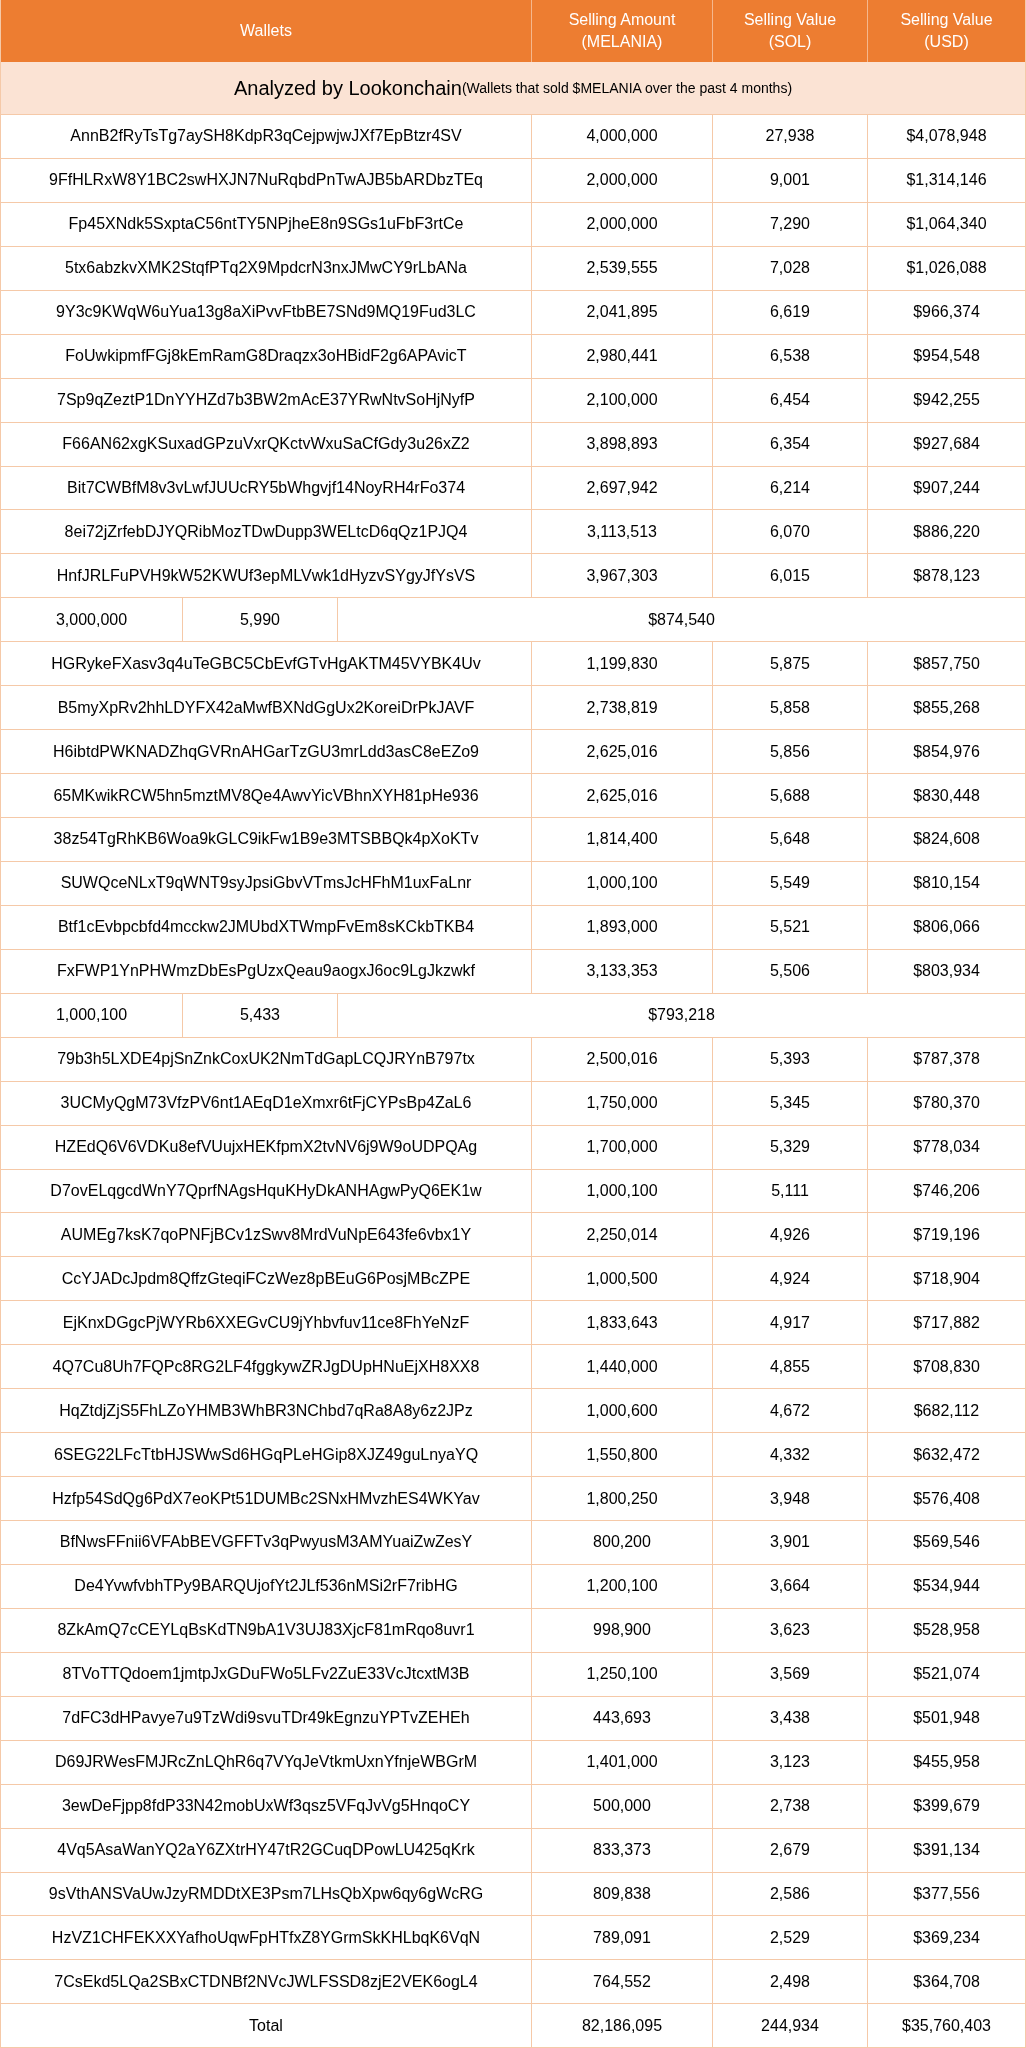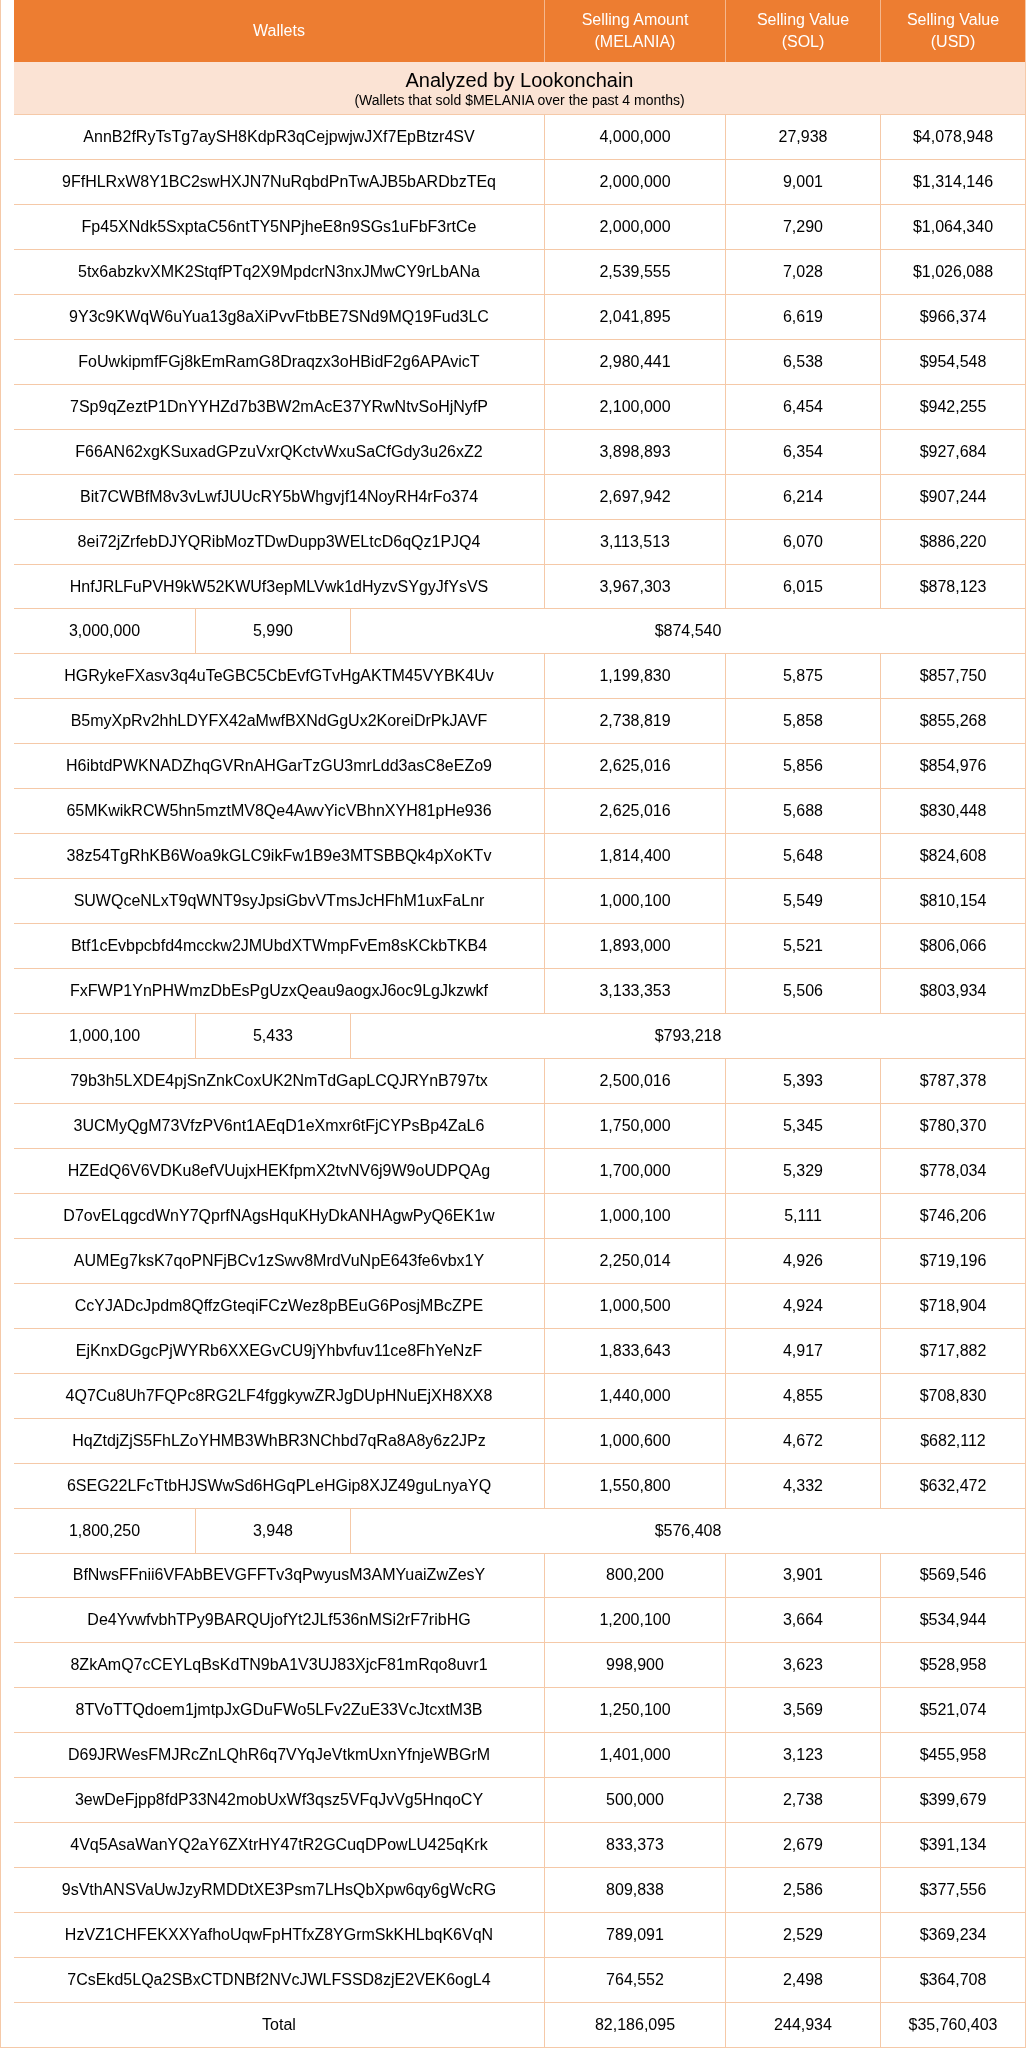--- a/index.html
+++ b/index.html
@@ -17,42 +17,41 @@
     color:var(--body-text);
   }
   .wallet-table{
     position:absolute;inset:0;
     display:flex;flex-direction:column;
     box-sizing:border-box;
     border-left:1px solid var(--border);
     border-right:1px solid var(--border);
     border-bottom:1px solid var(--border);
     background:var(--row-bg);
-    padding-left:13px;
   }
   .thead{
     height:62px;flex:none;
     display:flex;
     background:var(--header-bg);
     color:var(--header-text);
   }
   .th{
     display:flex;align-items:center;justify-content:center;
     text-align:center;font-size:16px;line-height:22px;
     white-space:pre-line;box-sizing:border-box;
   }
   .col-wallet{width:530px;flex:none;}
   .col-amount{width:181px;flex:none;}
   .col-sol{width:155px;flex:none;}
   .col-usd{width:160px;flex:1;}
   .thead .th + .th{border-left:1px solid rgba(255,255,255,0.45);}
   .banner{
     height:52px;flex:none;
     background:var(--banner-bg);
-    display:flex;flex-direction:column;align-items:center;justify-content:center;
+    display:flex;flex-direction:row;align-items:center;justify-content:center;
     text-align:center;
   }
   .banner-title{font-size:20px;line-height:24px;}
   .banner-subtitle{font-size:14px;line-height:17px;}
   .tbody{flex:1;display:flex;flex-direction:column;}
   .tr{
     flex:1;display:flex;
     border-top:1px solid var(--border);
     background:var(--row-bg);
   }
@@ -293,20 +292,21 @@
 
 
   <div class="tr">
     <div class="td col-wallet">6SEG22LFcTtbHJSWwSd6HGqPLeHGip8XJZ49guLnyaYQ</div>
     <div class="td col-amount">1,550,800</div>
     <div class="td col-sol">4,332</div>
     <div class="td col-usd">$632,472</div>
   </div>
 
   <div class="tr">
+    <div class="td col-wallet">Hzfp54SdQg6PdX7eoKPt51DUMBc2SNxHMvzhES4WKYav</div>
     <div class="td col-amount">1,800,250</div>
     <div class="td col-sol">3,948</div>
     <div class="td col-usd">$576,408</div>
   </div>
 
   <div class="tr">
     <div class="td col-wallet">BfNwsFFnii6VFAbBEVGFFTv3qPwyusM3AMYuaiZwZesY</div>
     <div class="td col-amount">800,200</div>
     <div class="td col-sol">3,901</div>
     <div class="td col-usd">$569,546</div>
@@ -326,20 +326,26 @@
     <div class="td col-usd">$528,958</div>
   </div>
 
   <div class="tr">
     <div class="td col-wallet">8TVoTTQdoem1jmtpJxGDuFWo5LFv2ZuE33VcJtcxtM3B</div>
     <div class="td col-amount">1,250,100</div>
     <div class="td col-sol">3,569</div>
     <div class="td col-usd">$521,074</div>
   </div>
 
+  <div class="tr">
+    <div class="td col-wallet">7dFC3dHPavye7u9TzWdi9svuTDr49kEgnzuYPTvZEHEh</div>
+    <div class="td col-amount">443,693</div>
+    <div class="td col-sol">3,438</div>
+    <div class="td col-usd">$501,948</div>
+  </div>
 
   <div class="tr">
     <div class="td col-wallet">D69JRWesFMJRcZnLQhR6q7VYqJeVtkmUxnYfnjeWBGrM</div>
     <div class="td col-amount">1,401,000</div>
     <div class="td col-sol">3,123</div>
     <div class="td col-usd">$455,958</div>
   </div>
 
   <div class="tr">
     <div class="td col-wallet">3ewDeFjpp8fdP33N42mobUxWf3qsz5VFqJvVg5HnqoCY</div>

